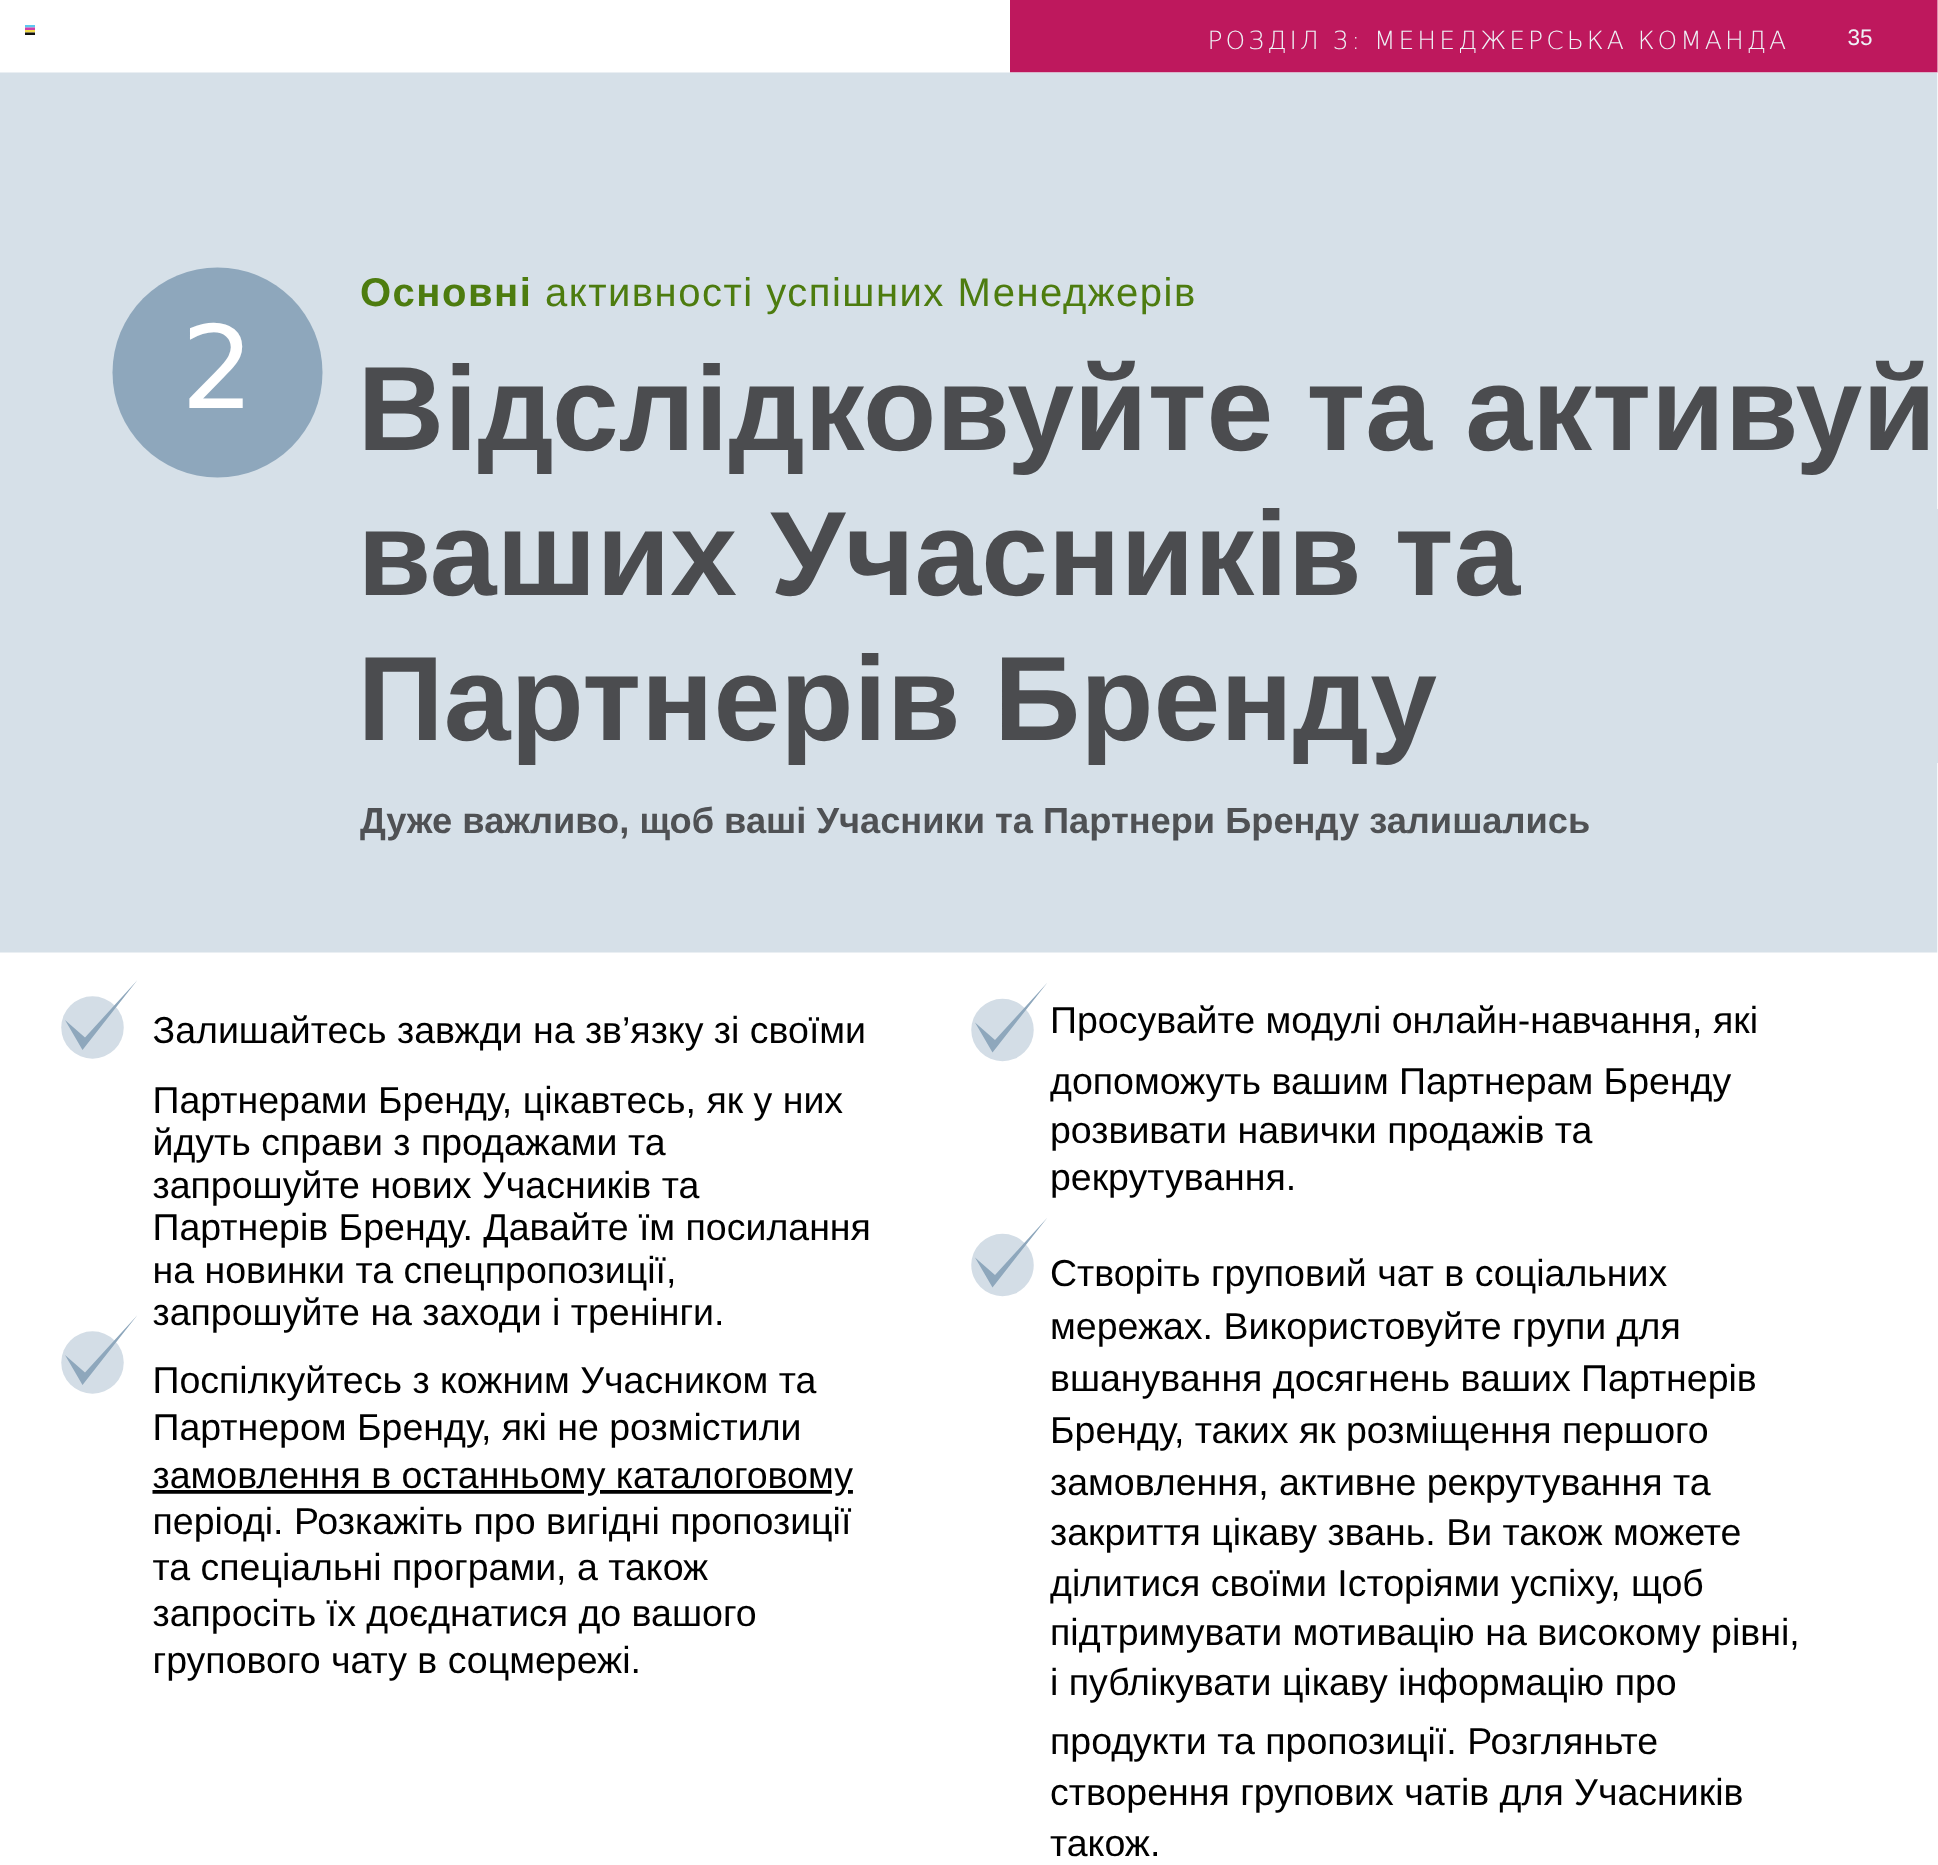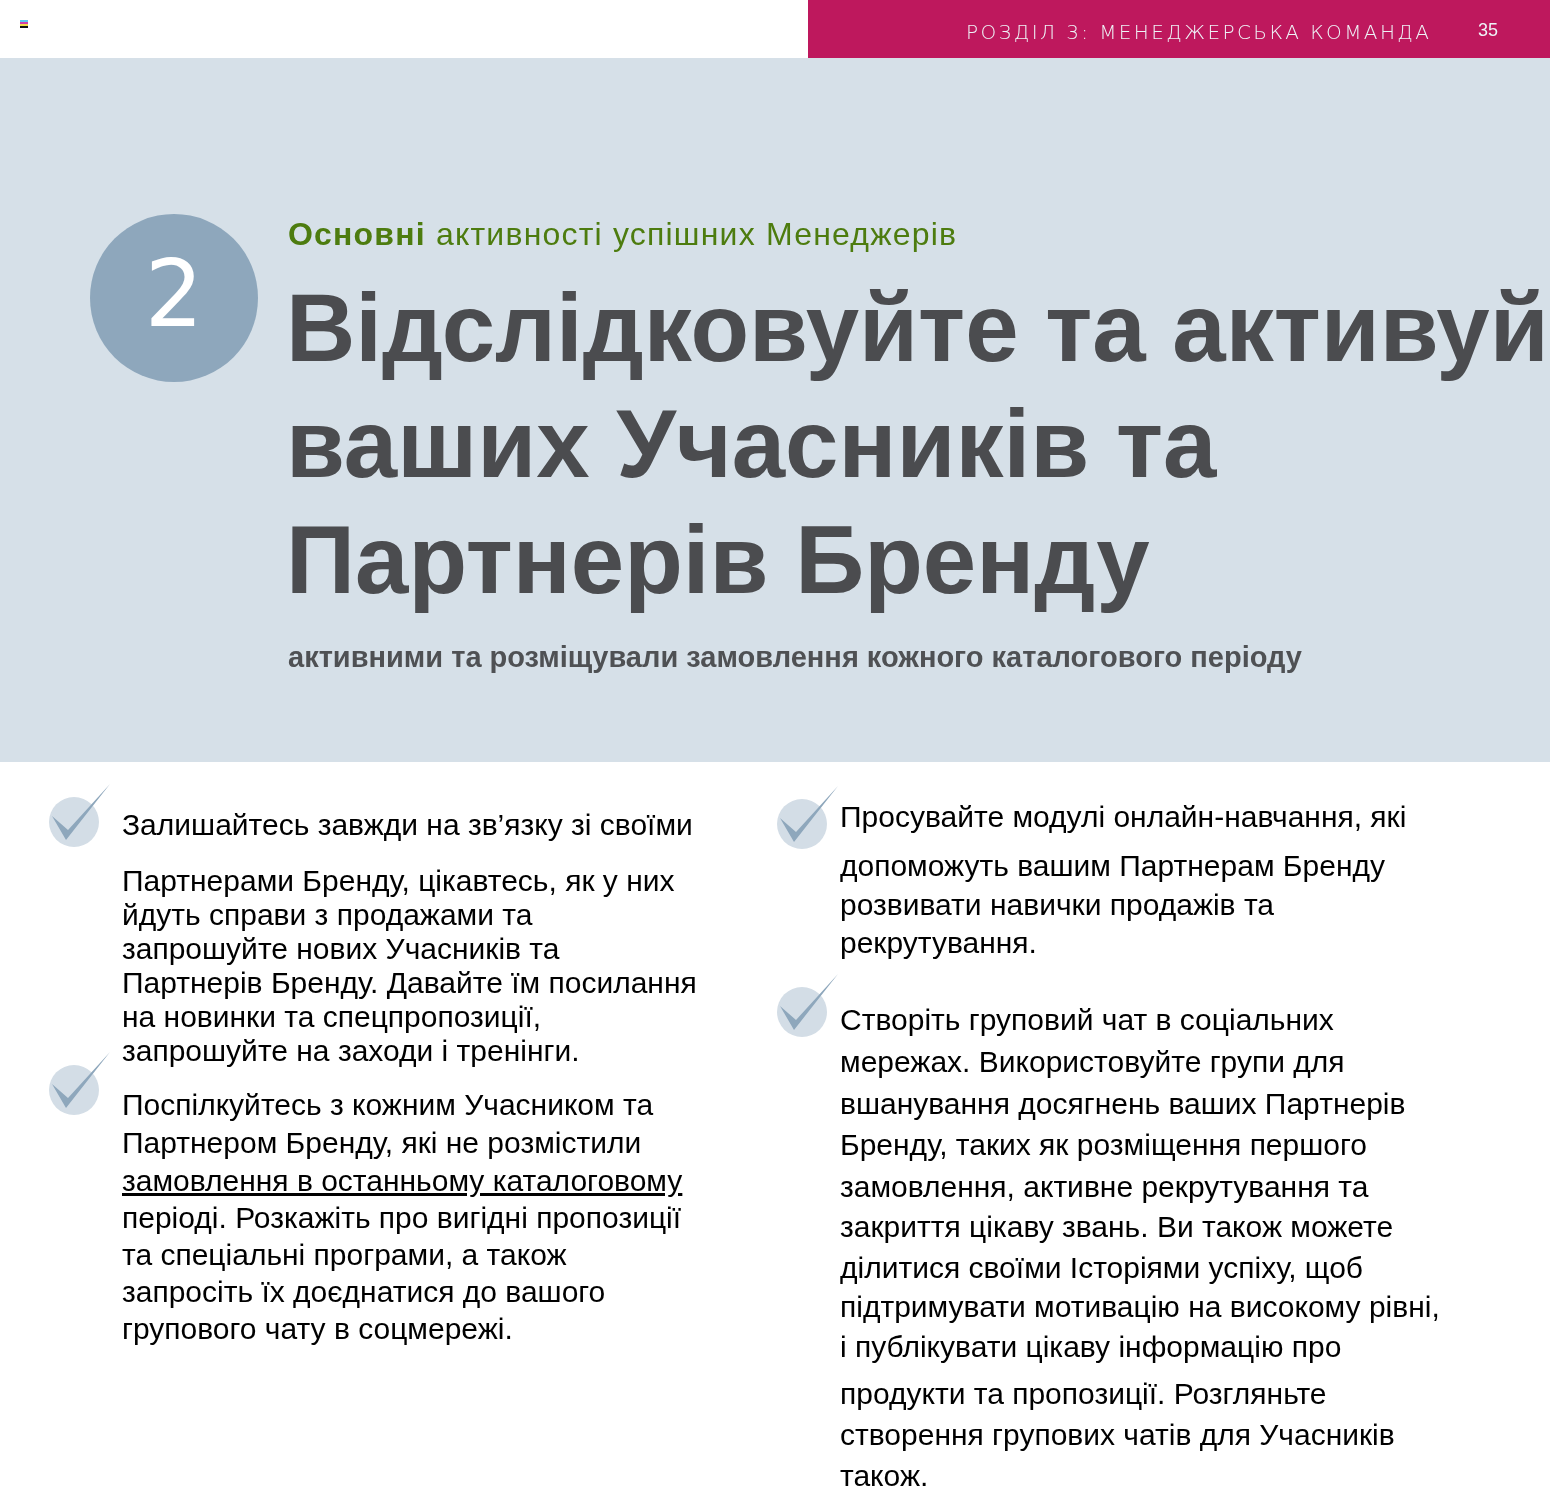--- a/index.html
+++ b/index.html
@@ -82,21 +82,21 @@
   </div>
   <div class="kicker">
     <b>Основні</b><span class="light"> активності успішних Менеджерів</span>
   </div>
   <div class="headline">
     <div>Відслідковуйте та активуйте</div>
     <div>ваших Учасників та</div>
     <div>Партнерів Бренду</div>
   </div>
   <div class="lead">
-    <div>активними та розміщували замовлення кожного каталогового періоду</div>
+    <div>Дуже важливо, щоб ваші Учасники та Партнери Бренду залишались</div>
   </div>
 </div>
 
 <svg class="check" style="left:46px; top:782px;" viewBox="0 0 64 66">
   <circle cx="28" cy="40" r="25" fill="#d3dde6"></circle>
   <path d="M6 34 L20 58 L64 2 L22 48 Z" fill="#8ea7bc"></path>
 </svg>
 <svg class="check" style="left:46px; top:1050px;" viewBox="0 0 64 66">
   <circle cx="28" cy="40" r="25" fill="#d3dde6"></circle>
   <path d="M6 34 L20 58 L64 2 L22 48 Z" fill="#8ea7bc"></path>

